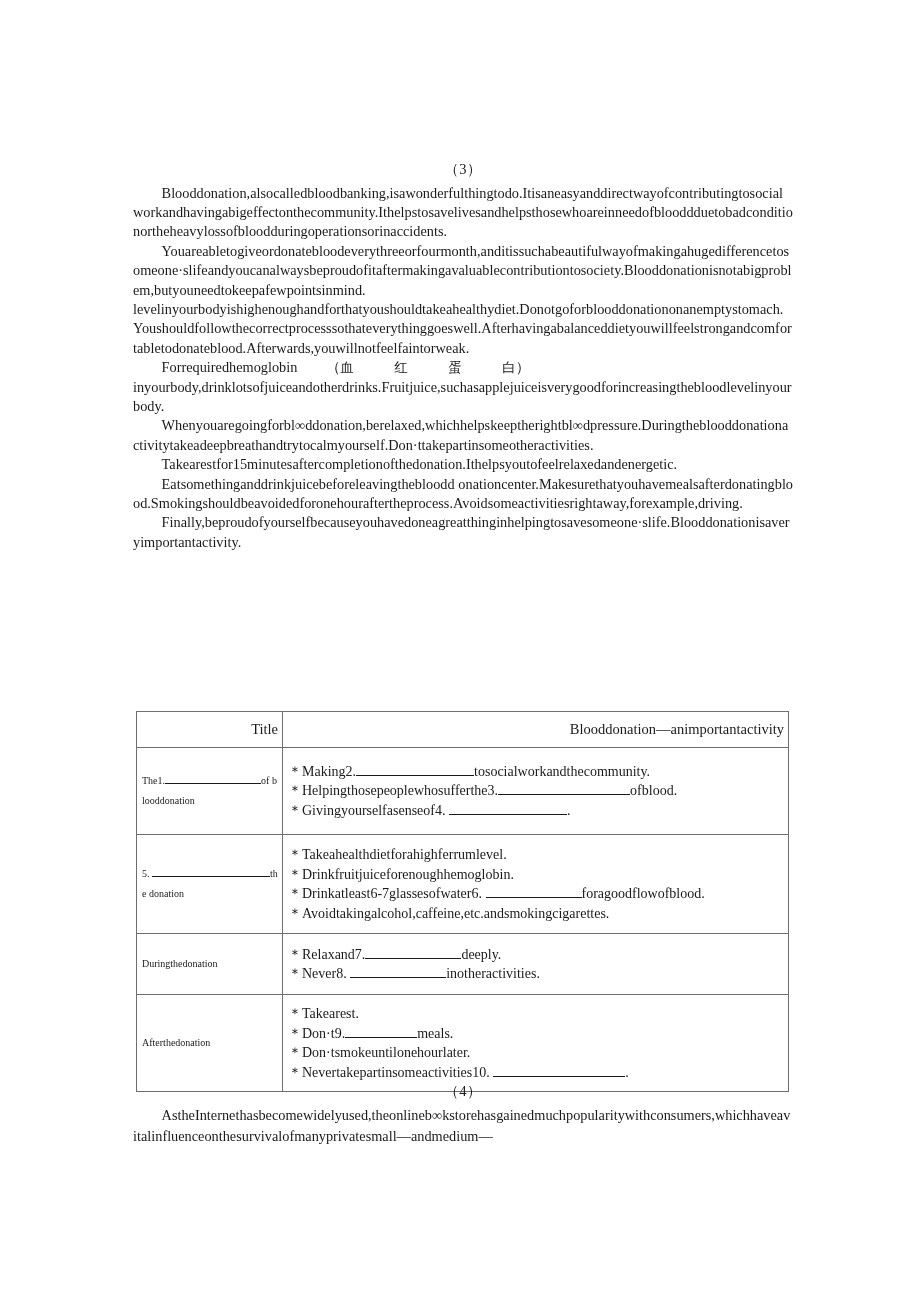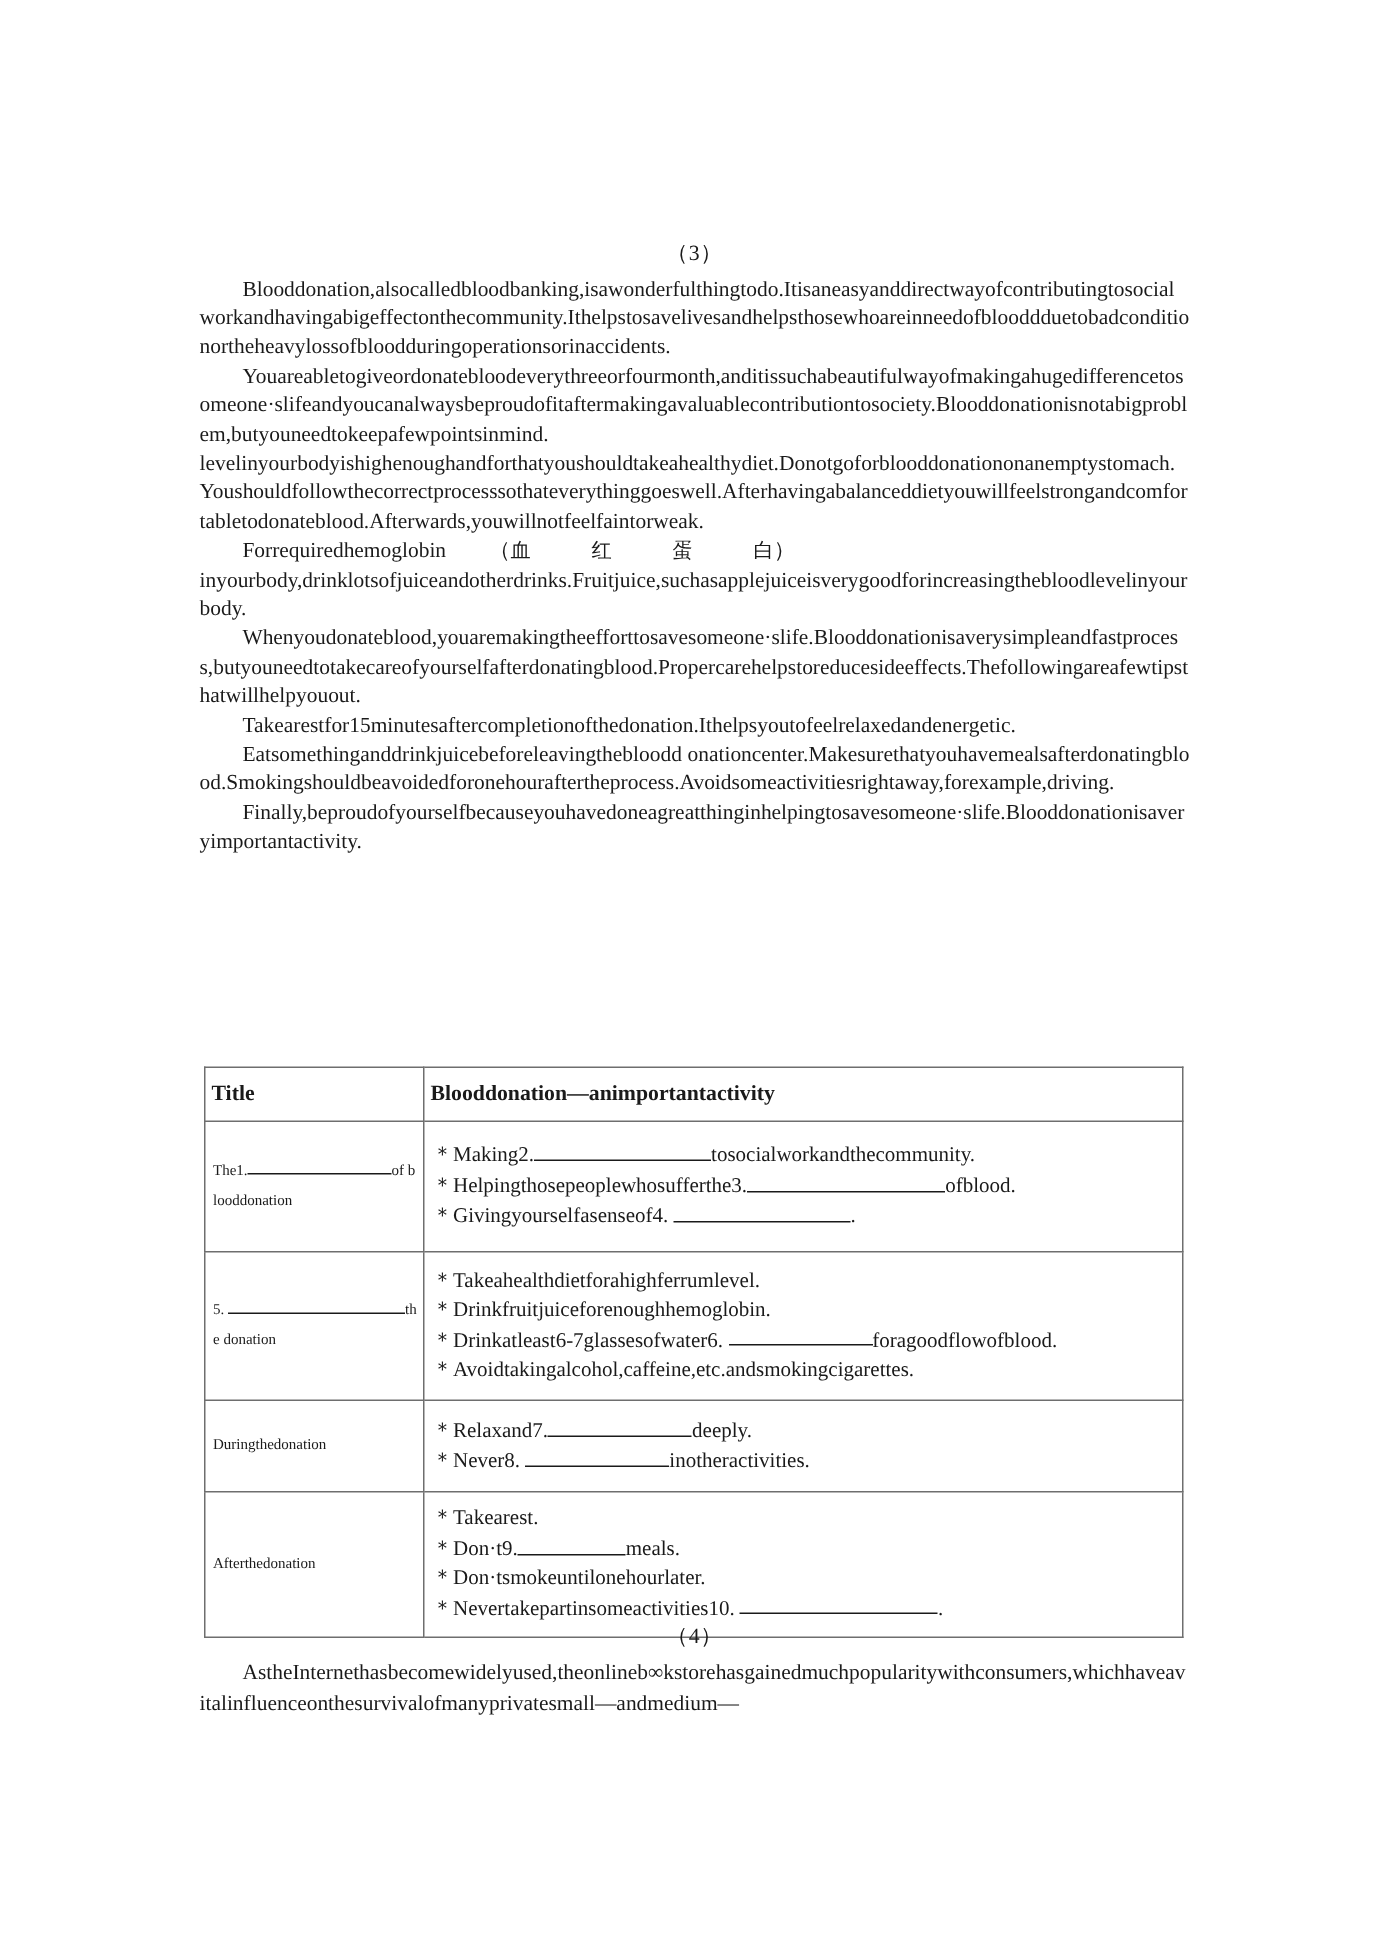--- a/index.html
+++ b/index.html
@@ -75,22 +75,22 @@
   table.info td, table.info th {
     border: 1px solid #6e6e6e;
     vertical-align: middle;
     padding: 6px 4px 6px 5px;
     font-size: 14px;
     line-height: 19px;
     font-weight: normal;
     text-align: left;
   }
   table.info th {
-    text-align: left;
-    font-weight: bold;
+    text-align: right;
+    font-weight: normal;
     font-size: 14.5px;
     padding: 8px 4px;
   }
   table.info col.c1 { width: 146px; }
   table.info col.c2 { width: 506px; }
   .cell-left {
     font-size: 10px;
     line-height: 20px;
     word-break: break-all;
   }
@@ -134,21 +134,21 @@
     <div class="section-num">（3）</div>
 
     <p class="para">Blooddonation,alsocalledbloodbanking,isawonderfulthingtodo.Itisaneasyanddirectwayofcontributingtosocialworkandhavingabigeffectonthecommunity.Ithelpstosavelivesandhelpsthosewhoareinneedofblooddduetobadconditionortheheavylossofbloodduringoperationsorinaccidents.</p>
     <p class="para">Youareabletogiveordonatebloodeverythreeorfourmonth,anditissuchabeautifulwayofmakingahugedifferencetosomeone·slifeandyoucanalwaysbeproudofitaftermakingavaluablecontributiontosociety.Blooddonationisnotabigproblem,butyouneedtokeepafewpointsinmind.</p>
 
     <p class="para noindent">levelinyourbodyishighenoughandforthatyoushouldtakeahealthydiet.Donotgoforblooddonationonanemptystomach.Youshouldfollowthecorrectprocesssothateverythinggoeswell.Afterhavingabalanceddietyouwillfeelstrongandcomfortabletodonateblood.Afterwards,youwillnotfeelfaintorweak.</p>
 
     <p class="para"><span>Forrequiredhemoglobin</span><span class="gloss"><span>（</span><span class="cjk-run">血　　　红　　　蛋　　　白</span><span>）</span></span></p>
     <p class="para noindent">inyourbody,drinklotsofjuiceandotherdrinks.Fruitjuice,suchasapplejuiceisverygoodforincreasingthebloodlevelinyourbody.</p>
 
-    <p class="para">Whenyoudonateblood,youaremakingtheefforttosavesomeone·slife.Blooddonationisaverysimpleandfastprocess,butyouneedtotakecareofyourselfafterdonatingblood.Propercarehelpstoreducesideeffects.Thefollowingareafewtipsthatwillhelpyouout.</p>
+    <p class="para">Whenyouaregoingforbl∞ddonation,berelaxed,whichhelpskeeptherightbl∞dpressure.Duringtheblooddonationactivitytakeadeepbreathandtrytocalmyourself.Don·ttakepartinsomeotheractivities.</p>
     <p class="para">Takearestfor15minutesaftercompletionofthedonation.Ithelpsyoutofeelrelaxedandenergetic.</p>
     <p class="para">Eatsomethinganddrinkjuicebeforeleavingthebloodd onationcenter.Makesurethatyouhavemealsafterdonatingblood.Smokingshouldbeavoidedforonehouraftertheprocess.Avoidsomeactivitiesrightaway,forexample,driving.</p>
     <p class="para">Finally,beproudofyourselfbecauseyouhavedoneagreatthinginhelpingtosavesomeone·slife.Blooddonationisaveryimportantactivity.</p>
   </div>
 
   <div class="tbl-wrap">
     <table class="info">
       <colgroup>
           <col class="c1">
           <col class="c2">

